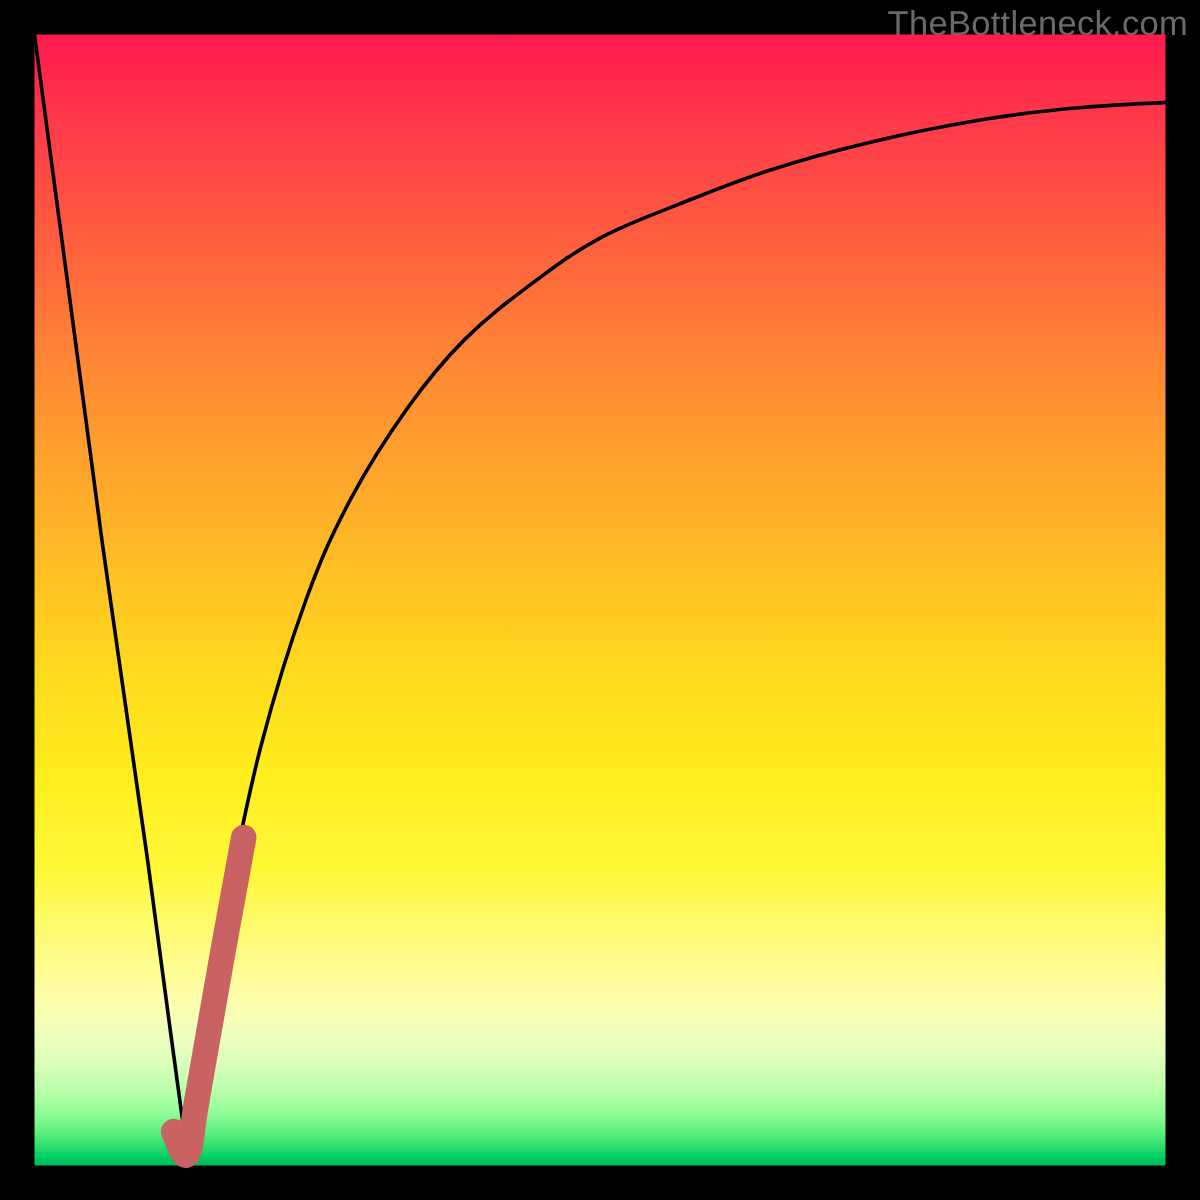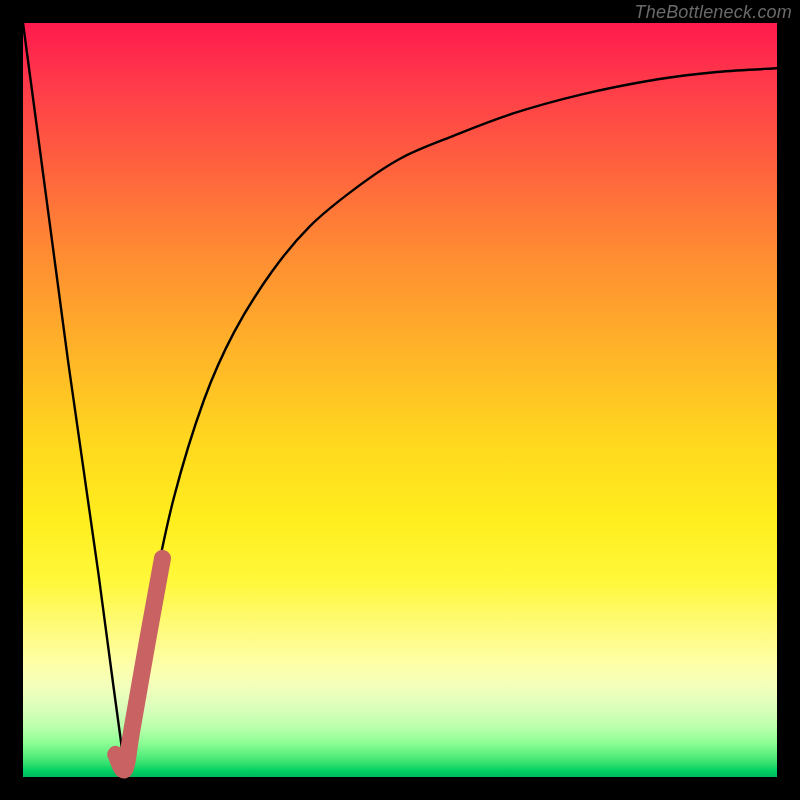--- a/index.html
+++ b/index.html
@@ -44,25 +44,24 @@
       #2fdf6d 98.3%,
       #00cf62 99.2%,
       #00b85d 100%
     );
   }
   .watermark {
     position: absolute;
     top: 2px;
     right: 8px;
     color: #6a6a6a;
-    font-size: 18px;
+    font-size: 23px;
     font-weight: 400;
     letter-spacing: 0.2px;
     user-select: none;
-    font-style: italic;
   }
   svg.curves {
     position: absolute;
     left: 0;
     top: 0;
     width: 754px;
     height: 754px;
     overflow: visible;
   }
   .thin-curve {

